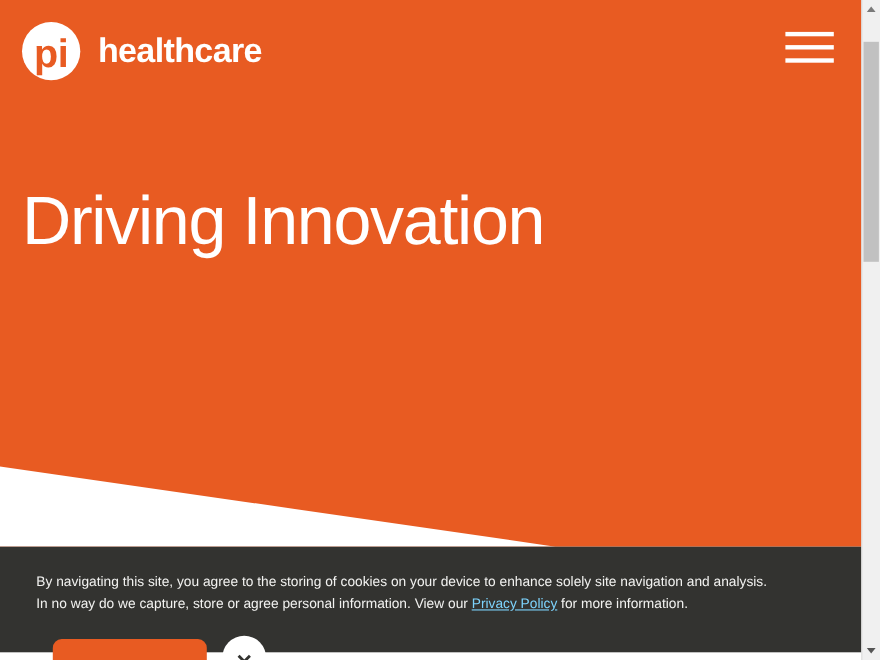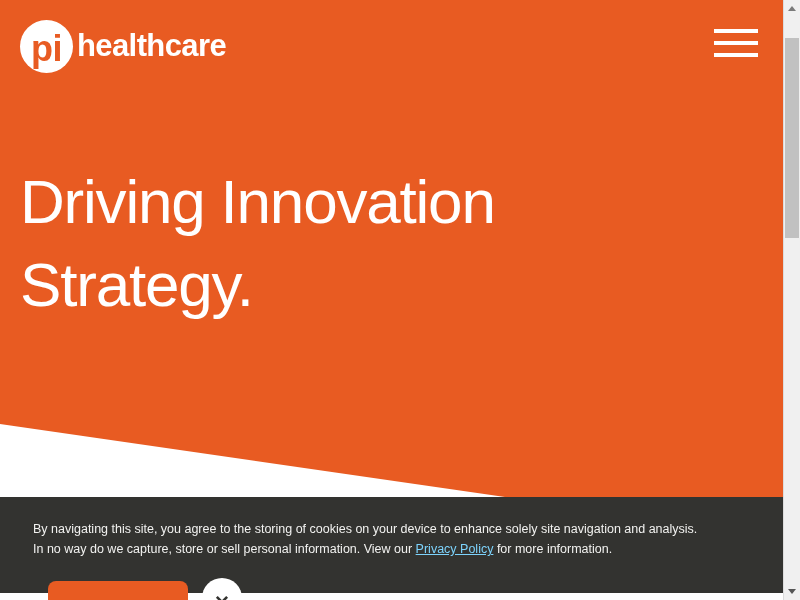--- a/index.html
+++ b/index.html
@@ -33,21 +33,21 @@
     background:#ffffff; flex:0 0 auto;
   }
   #logo-mark .pi {
     position:absolute; left:0; top:0; width:53px; height:53px;
     display:flex; align-items:center; justify-content:center;
     color:#e85b22; font-size:36px; font-weight:700; line-height:1;
     letter-spacing:-0.5px; padding-top:4px;
   }
   #logo-word {
     color:#ffffff; font-size:31px; font-weight:700;
-    letter-spacing:-0.6px; line-height:1; margin-left:4px;
+    letter-spacing:-0.6px; line-height:1; margin-left:16px;
     padding-bottom:2px;
   }
   #menu-toggle {
     position:absolute; right:26px; top:26px;
     width:44px; height:34px; cursor:pointer;
     display:flex; flex-direction:column; justify-content:space-between;
     padding:3px 0;
   }
   #menu-toggle .bar { width:44px; height:4px; background:#ffffff; border-radius:0; }
   
@@ -132,27 +132,26 @@
 
     <div id="menu-toggle">
       <span class="bar"></span>
       <span class="bar"></span>
       <span class="bar"></span>
     </div>
   </div>
 
   <h1 id="headline">
     <span class="hl-line">Driving Innovation</span>
-    <span class="hl-line">Strategy.</span>
   </h1>
 
   <div id="cookie-banner">
     <div id="cookie-text">
       <span class="line">By navigating this site, you agree to the storing of cookies on your device to enhance solely site navigation and analysis.</span>
-      <span class="line"><span>In no way do we capture, store or sell personal information. View our </span><a id="privacy-link">Privacy Policy</a><span> for more information.</span></span>
+      <span class="line"><span>In no way do we capture, store or agree personal information. View our </span><a id="privacy-link">Privacy Policy</a><span> for more information.</span></span>
     </div>
   </div>
 
   <div id="cookie-actions">
     <button id="accept-button">Accept</button>
     <button id="close-button">✕</button>
   </div>
 
 </div>
 

